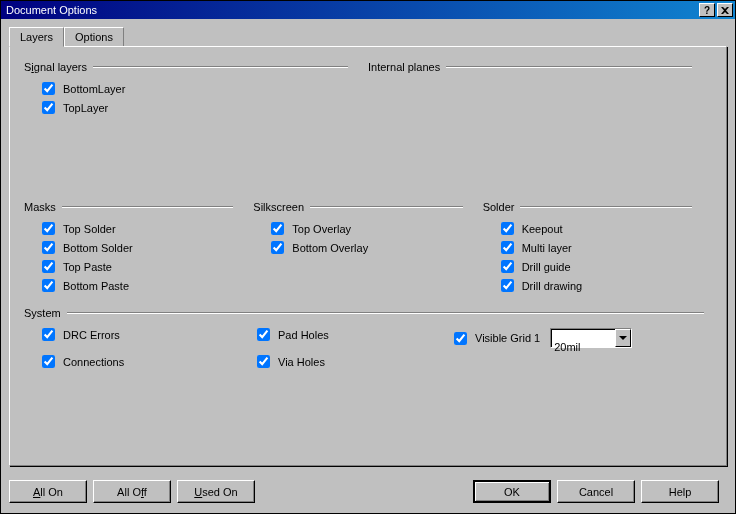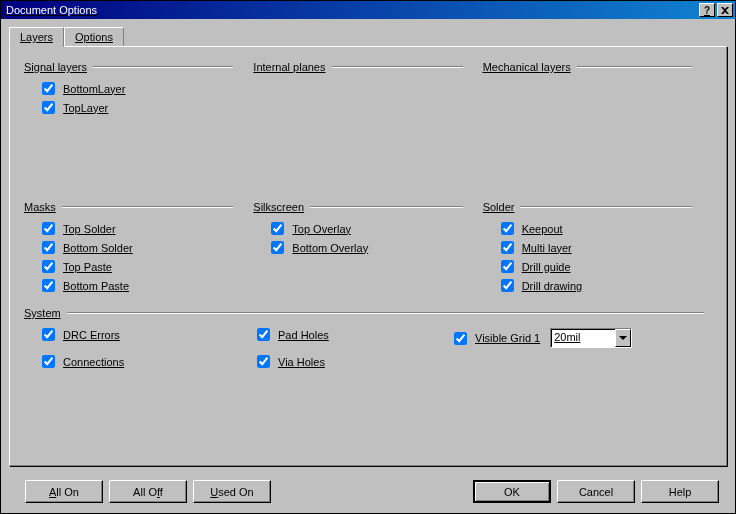--- a/index.html
+++ b/index.html
@@ -12,21 +12,20 @@
   width: 736px;
   height: 514px;
   overflow: hidden;
 }
 .window {
   width: 736px;
   height: 514px;
   background: #c0c0c0;
   border: 1px solid #000;
   position: relative;
-  text-decoration: underline;
 }
 .titlebar {
   height: 18px;
   background: linear-gradient(to right, #000080, #1084d0);
   color: #fff;
   display: flex;
   align-items: center;
   padding: 0 2px;
 }
 .titlebar-text {
@@ -152,42 +151,42 @@
   background: #fff;
   border: 1px solid #808080;
   border-top-color: #808080;
   border-left-color: #808080;
   border-right-color: #fff;
   border-bottom-color: #fff;
   box-shadow: inset 1px 1px 0 #000;
 }
 .combo-val {
   flex: 1;
-  padding: 2px 3px;
+  padding: 12px 3px;
   font-size: 11px;
 }
 .combo-btn {
   width: 16px;
   background: #c0c0c0;
   border: 1px solid #fff;
   border-right-color: #000;
   border-bottom-color: #000;
   display: flex;
   align-items: center;
   justify-content: center;
 }
 .combo-arrow {
   width: 0; height: 0;
   border-left: 4px solid transparent;
   border-right: 4px solid transparent;
   border-top: 4px solid #000;
 }
 .button-row {
   position: absolute;
-  left: 24px;
+  left: 8px;
   right: 8px;
   bottom: 10px;
   display: flex;
   align-items: flex-start;
 }
 .btn {
   height: 23px;
   background: #c0c0c0;
   border: 1px solid #fff;
   border-right-color: #000;
@@ -248,28 +247,20 @@
           </div>
         </div>
         <div class="col">
           <div class="group">
             <div class="group-header">
               <span class="group-title">Internal planes</span>
               <div class="group-line"></div>
             </div>
           </div>
         </div>
-        <div class="col">
-          <div class="group">
-            <div class="group-header">
-              <span class="group-title"><span class="u">M</span><span>echanical layers</span></span>
-              <div class="group-line"></div>
-            </div>
-          </div>
-        </div>
       </div>
 
       <div class="row section-mid">
         <div class="col">
           <div class="group">
             <div class="group-header">
               <span class="group-title">Masks</span>
               <div class="group-line"></div>
             </div>
             <label class="chk-row">

